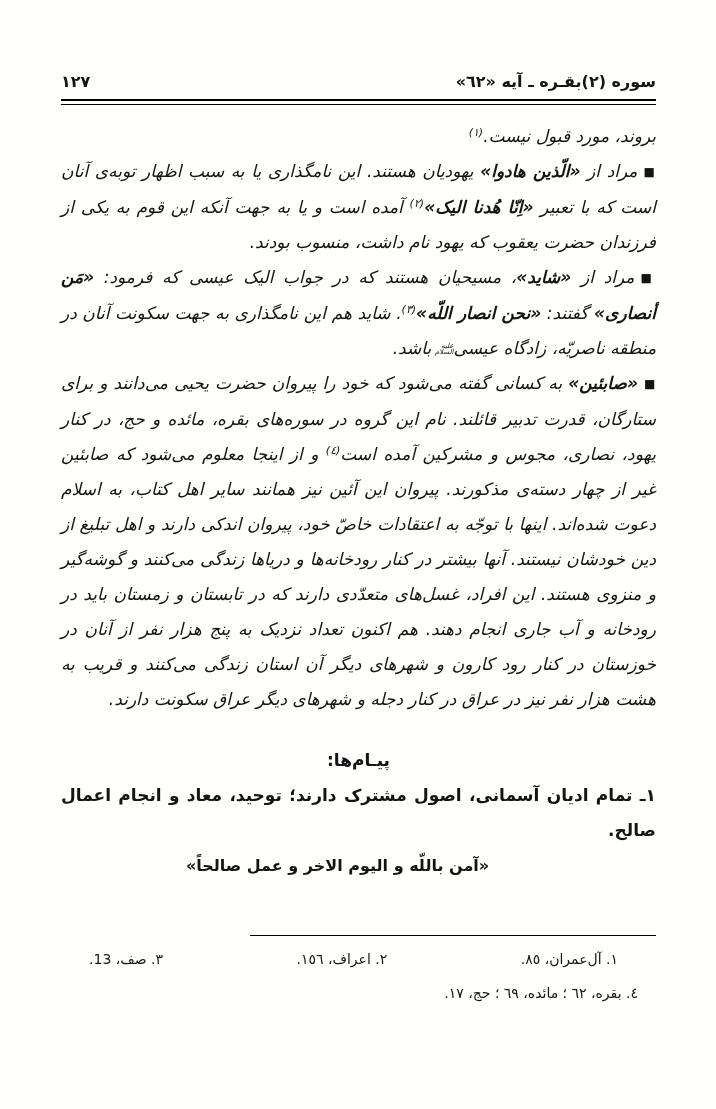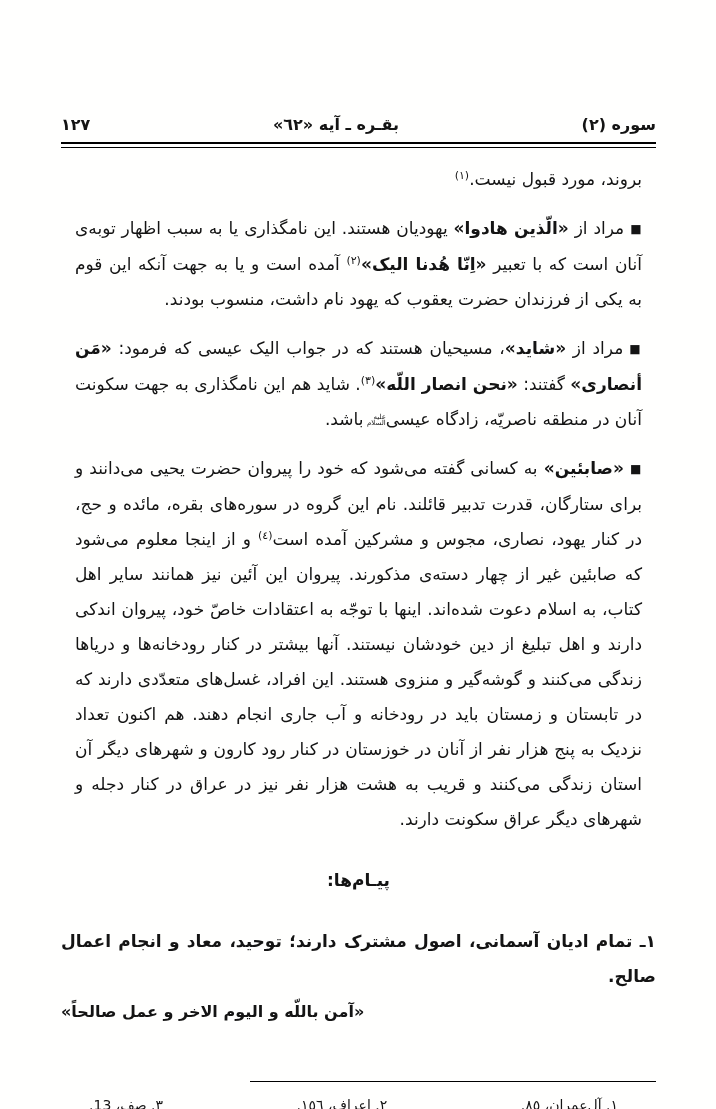--- a/index.html
+++ b/index.html
@@ -12,54 +12,55 @@
     padding:70px 60px 0 61px;
     direction:rtl;
     font-family:"DejaVu Sans",sans-serif;
     overflow:hidden;
   }
   
   .running-head{
     display:flex;justify-content:space-between;align-items:baseline;
     font-size:16px;font-weight:bold;line-height:24px;
   }
-  .running-head .mid{flex:1;text-align:center;margin-top:43px;}
+  .running-head .mid{flex:1;text-align:right;}
   .head-rule{
     margin-top:5px;height:3px;
     border-top:2.5px solid #000;
     border-bottom:1.2px solid #000;
   }
   
   .body-text{margin-top:14px;}
   .body-text p{
-    margin:14px;
+    margin:0;
     font-size:17px;line-height:35px;
     text-align:justify;
+    font-style:italic;
   }
   .body-text p.last-short{text-align:right;}
   .marker{
     font-size:12px;
     margin-left:6px;
     vertical-align:1px;
   }
   sup.fnref{font-size:11px;line-height:0;vertical-align:6px;}
   b{font-weight:bold;}
   .as-sym{
     display:inline-block;width:17px;
     font-size:7px;line-height:6px;
     text-align:right;vertical-align:middle;
     letter-spacing:0;
   }
   
   .messages{margin-top:26px;}
   .messages p{margin:0;font-size:17px;line-height:35px;}
   .messages .heading{font-weight:bold;text-align:center;}
-  .messages .item{font-weight:bold;text-align:justify;margin-top:26px;}
+  .messages .item{font-weight:bold;text-align:justify;}
   .messages .verse{
-    font-weight:bold;text-align:left;
+    font-weight:bold;text-align:center;
     padding-left:0;padding-right:42px;
     font-size:16px;
   }
   
   .footnotes{margin-top:52px;font-size:14px;}
   .fn-rule{width:406px;border-top:1.8px solid #000;}
   .fn-row{
     display:flex;justify-content:space-between;
     padding:12px 38px 0 28px;
     line-height:22px;

